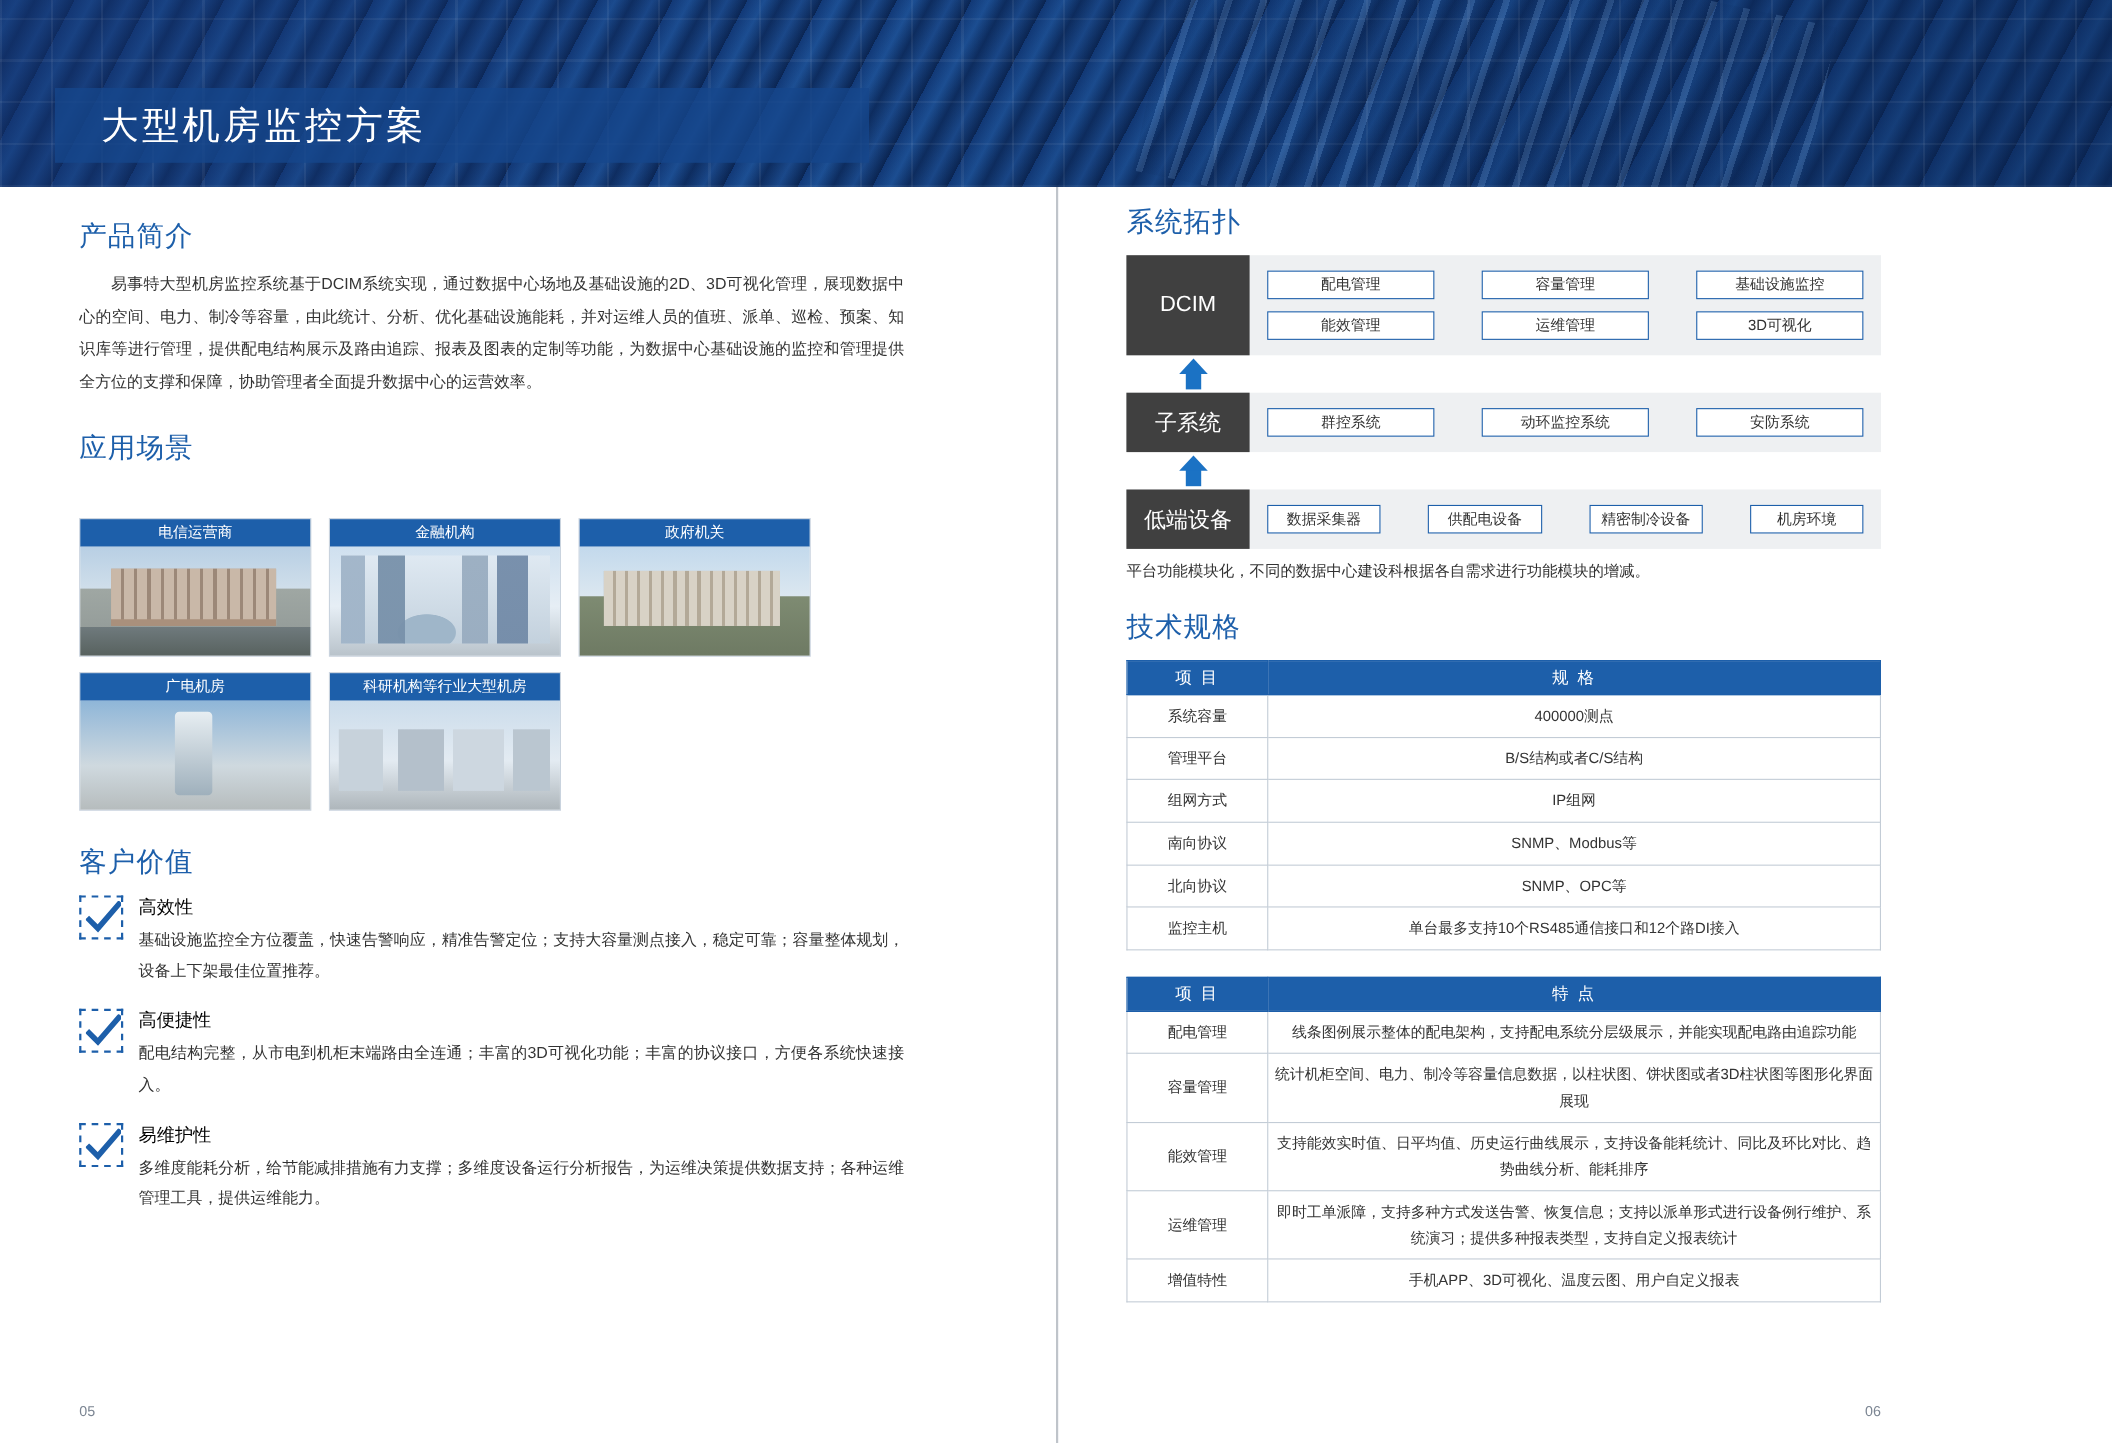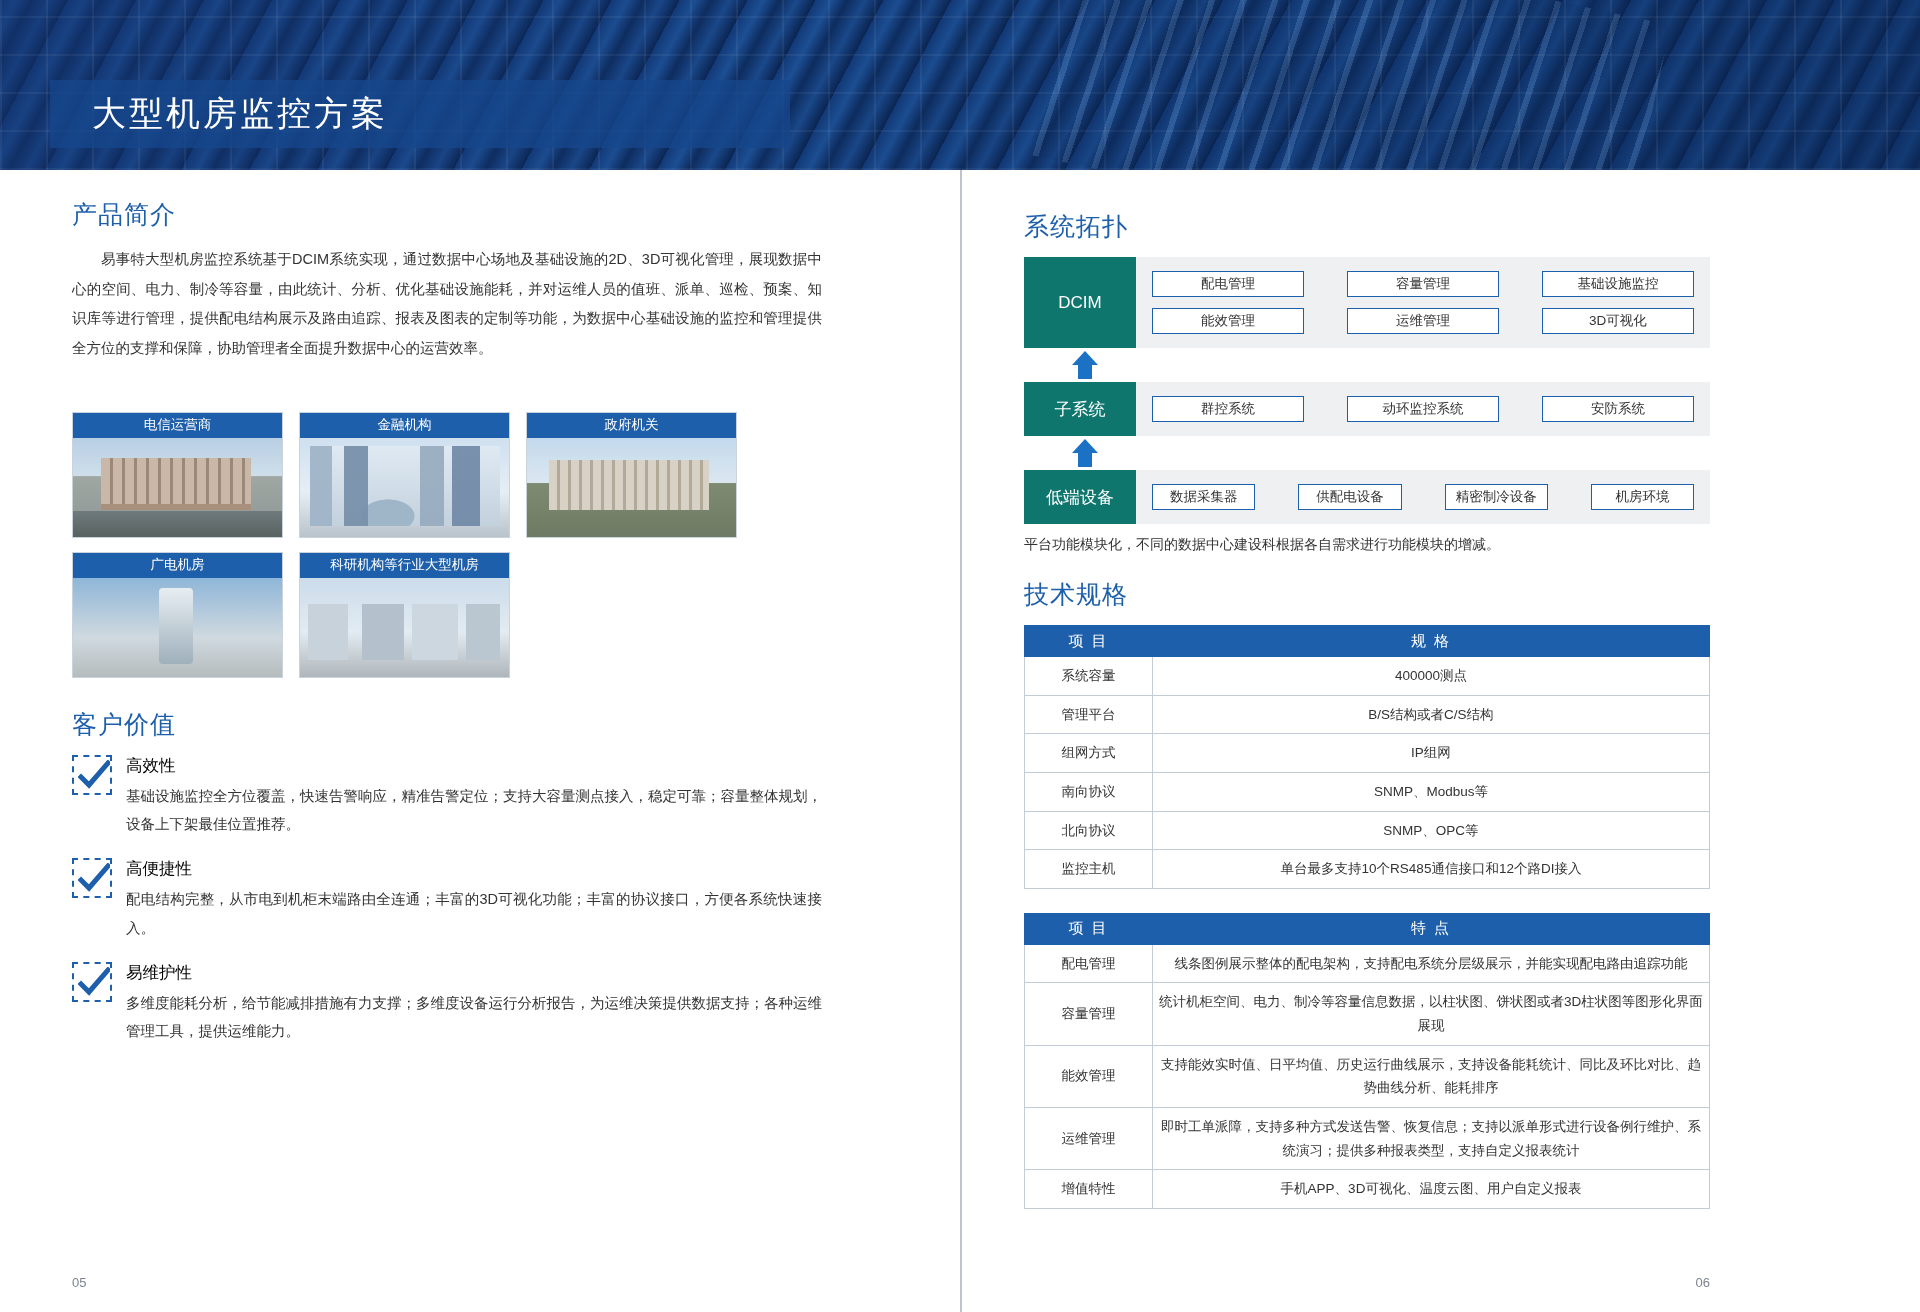--- a/index.html
+++ b/index.html
@@ -73,21 +73,21 @@
     left: 0; top: 170px;
     width: 884px; height: 1142px;
     box-sizing: border-box;
     padding: 28px 62px 0 72px;
   }
   .col-right {
     position: absolute;
     left: 960px; top: 170px;
     width: 812px; height: 1142px;
     box-sizing: border-box;
-    padding: 40px 62px 0 64px;
+    padding: 15px 62px 0 64px;
   }
   .divider {
     position: absolute;
     left: 960px; top: 170px;
     width: 2px; height: 1142px;
     background: #bfc4ca;
   }
 
   h2.section {
     color: #1d5faa;
@@ -241,23 +241,23 @@
   
   .topo-row {
     display: flex;
     align-items: stretch;
     background: #eef0f2;
     margin-bottom: 0;
   }
   .topo-label {
     width: 112px;
     flex: 0 0 112px;
-    background: #0f766e;
+    background: #404040;
     color: #fff;
-    font-size: 17px;
+    font-size: 20px;
     display: flex; align-items: center; justify-content: center;
   }
   .topo-box-wrap {
     flex: 1;
     padding: 14px 16px;
     display: flex;
     flex-direction: column;
     gap: 11px;
     justify-content: center;
   }
@@ -345,20 +345,21 @@
     </div>
   </div>
 
   <div class="divider"></div>
 
   <div class="col-left">
 
     <h2 class="section">产品简介</h2>
     <p class="intro-text">易事特大型机房监控系统基于DCIM系统实现，通过数据中心场地及基础设施的2D、3D可视化管理，展现数据中心的空间、电力、制冷等容量，由此统计、分析、优化基础设施能耗，并对运维人员的值班、派单、巡检、预案、知识库等进行管理，提供配电结构展示及路由追踪、报表及图表的定制等功能，为数据中心基础设施的监控和管理提供全方位的支撑和保障，协助管理者全面提升数据中心的运营效率。</p>
 
+    <h2 class="section">应用场景</h2>
 
     <div class="scenes">
       <div class="scene">
         <div class="cap">电信运营商</div>
         <div class="pic p1"></div>
       </div>
       <div class="scene">
         <div class="cap">金融机构</div>
         <div class="pic p2"></div>
       </div>

